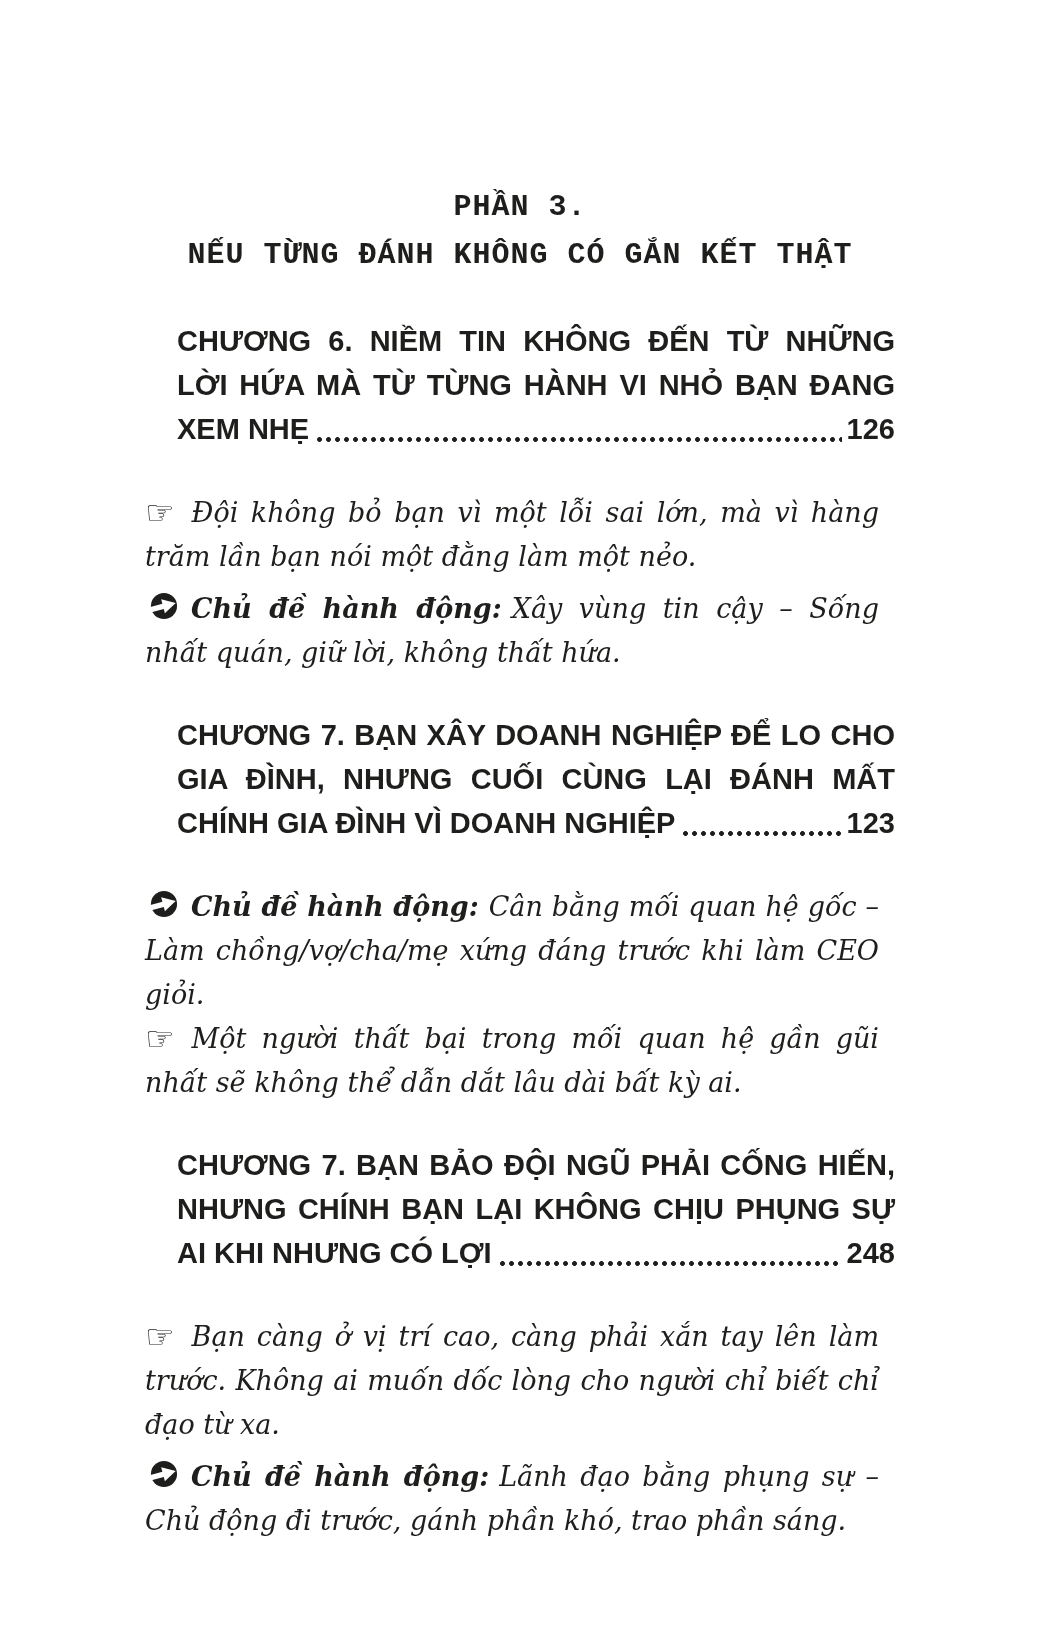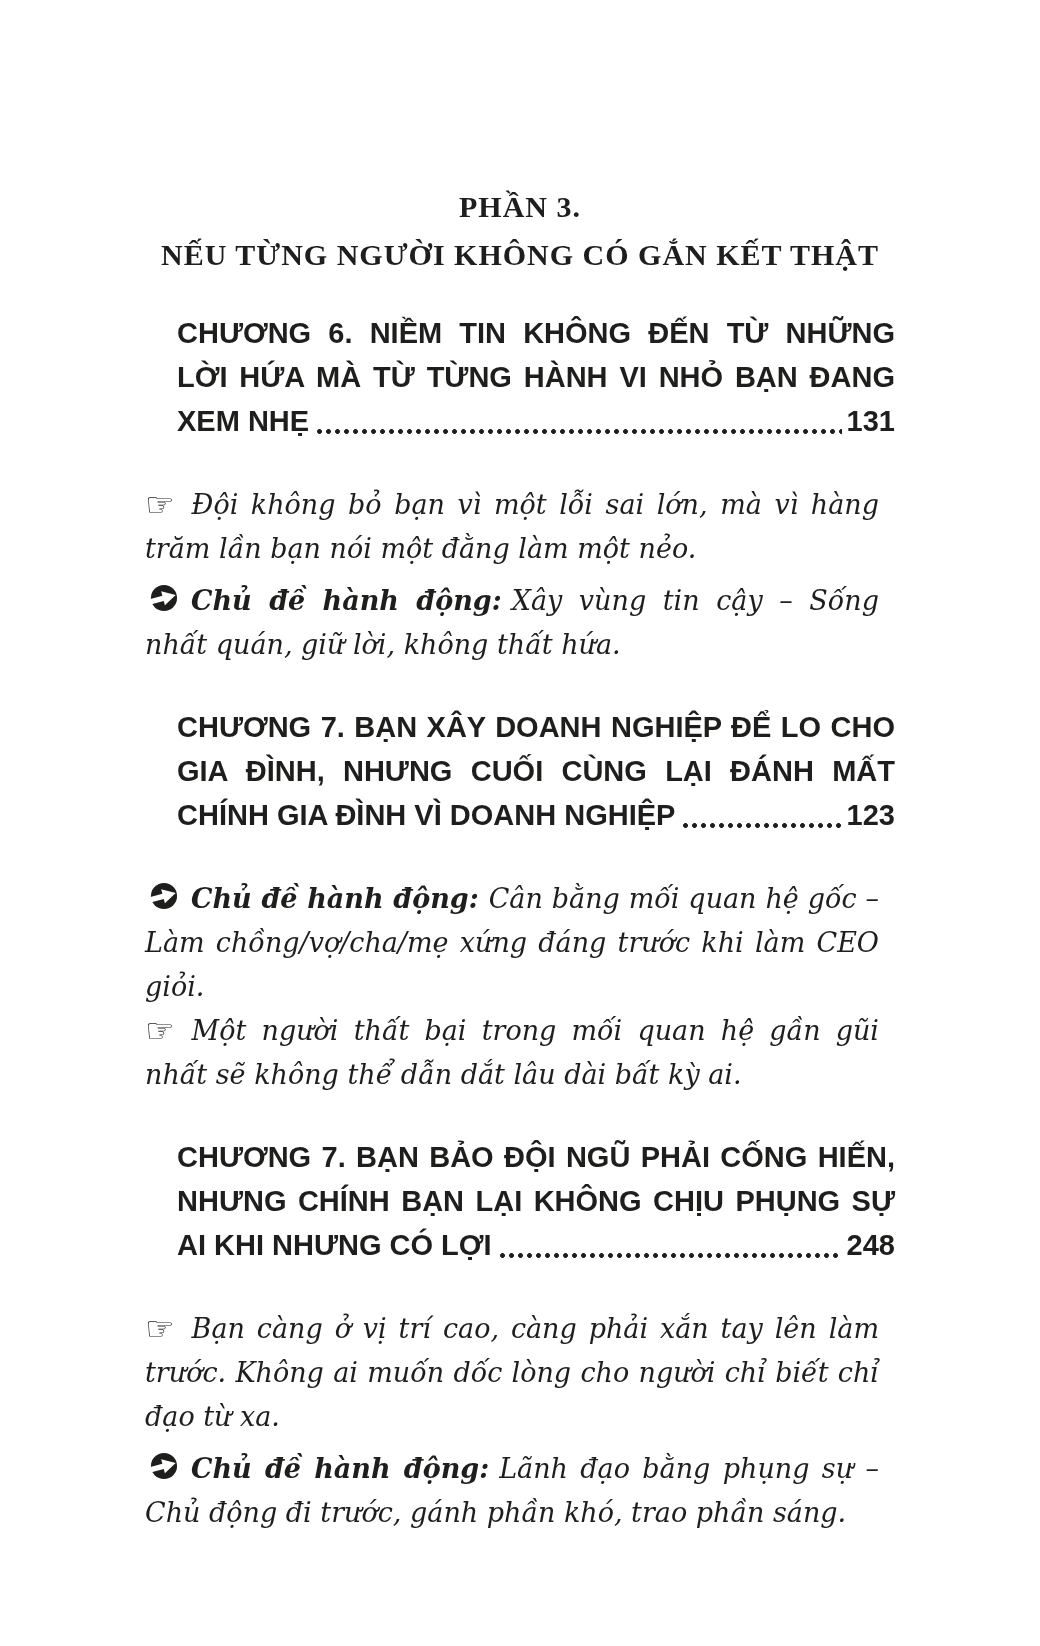--- a/index.html
+++ b/index.html
@@ -13,28 +13,28 @@
     height: 1646px;
     box-sizing: border-box;
     padding: 183px 145px 0 145px;
     background: #ffffff;
     color: #1e1e1c;
     overflow: hidden;
   }
 
   
   .part-heading {
-    font-family: Liberation Serif, serif;
+    font-family: Liberation Mono, monospace;
     font-weight: 700;
     font-size: 30px;
     line-height: 48px;
     letter-spacing: 1px;
     text-align: center;
     color: #1e1e1c;
-    margin-bottom: 32px;
+    margin-bottom: 40px;
   }
 
   
   .chapter-heading {
     font-family: "Liberation Sans", "DejaVu Sans", sans-serif;
     font-weight: 700;
     font-size: 29px;
     line-height: 44px;
     color: #1e1e1c;
     margin-bottom: 40px;
@@ -103,31 +103,31 @@
     margin-right: 10px;
   }
 </style>
 </head>
 <body>
 
 <div class="page">
 
   <div class="part-heading">
     <div>PHẦN 3.</div>
-    <div>NẾU TỪNG NGƯỜI KHÔNG CÓ GẮN KẾT THẬT</div>
+    <div>NẾU TỪNG ĐÁNH KHÔNG CÓ GẮN KẾT THẬT</div>
   </div>
 
   <div class="entry">
     <div class="chapter-heading">
       <div class="chapter-line">CHƯƠNG 6. NIỀM TIN KHÔNG ĐẾN TỪ NHỮNG</div>
       <div class="chapter-line">LỜI HỨA MÀ TỪ TỪNG HÀNH VI NHỎ BẠN ĐANG</div>
       <div class="chapter-last-line">
         <span class="title-frag">XEM NHẸ</span>
         <span class="dot-leader"></span>
-        <span class="page-num">131</span>
+        <span class="page-num">126</span>
       </div>
     </div>
     <p class="para quote-para"><span class="hand-icon">☞</span><span>Đội không bỏ bạn vì một lỗi sai lớn, mà vì hàng trăm lần bạn nói một đằng làm một nẻo.</span></p>
     <p class="para action-para"><svg class="arrow-icon" viewBox="0 0 34 32" aria-hidden="true">
           <circle cx="18" cy="15.5" r="13.5" fill="currentColor"></circle>
           <g transform="rotate(-15 18 15.5)">
             <rect x="-3" y="12.8" width="22" height="5.6" fill="#ffffff"></rect>
             <polygon points="17,8 17,23 30.5,15.5" fill="#ffffff"></polygon>
           </g>
         </svg><span class="action-label">Chủ đề hành động:</span><span>Xây vùng tin cậy – Sống nhất quán, giữ lời, không thất hứa.</span></p>

